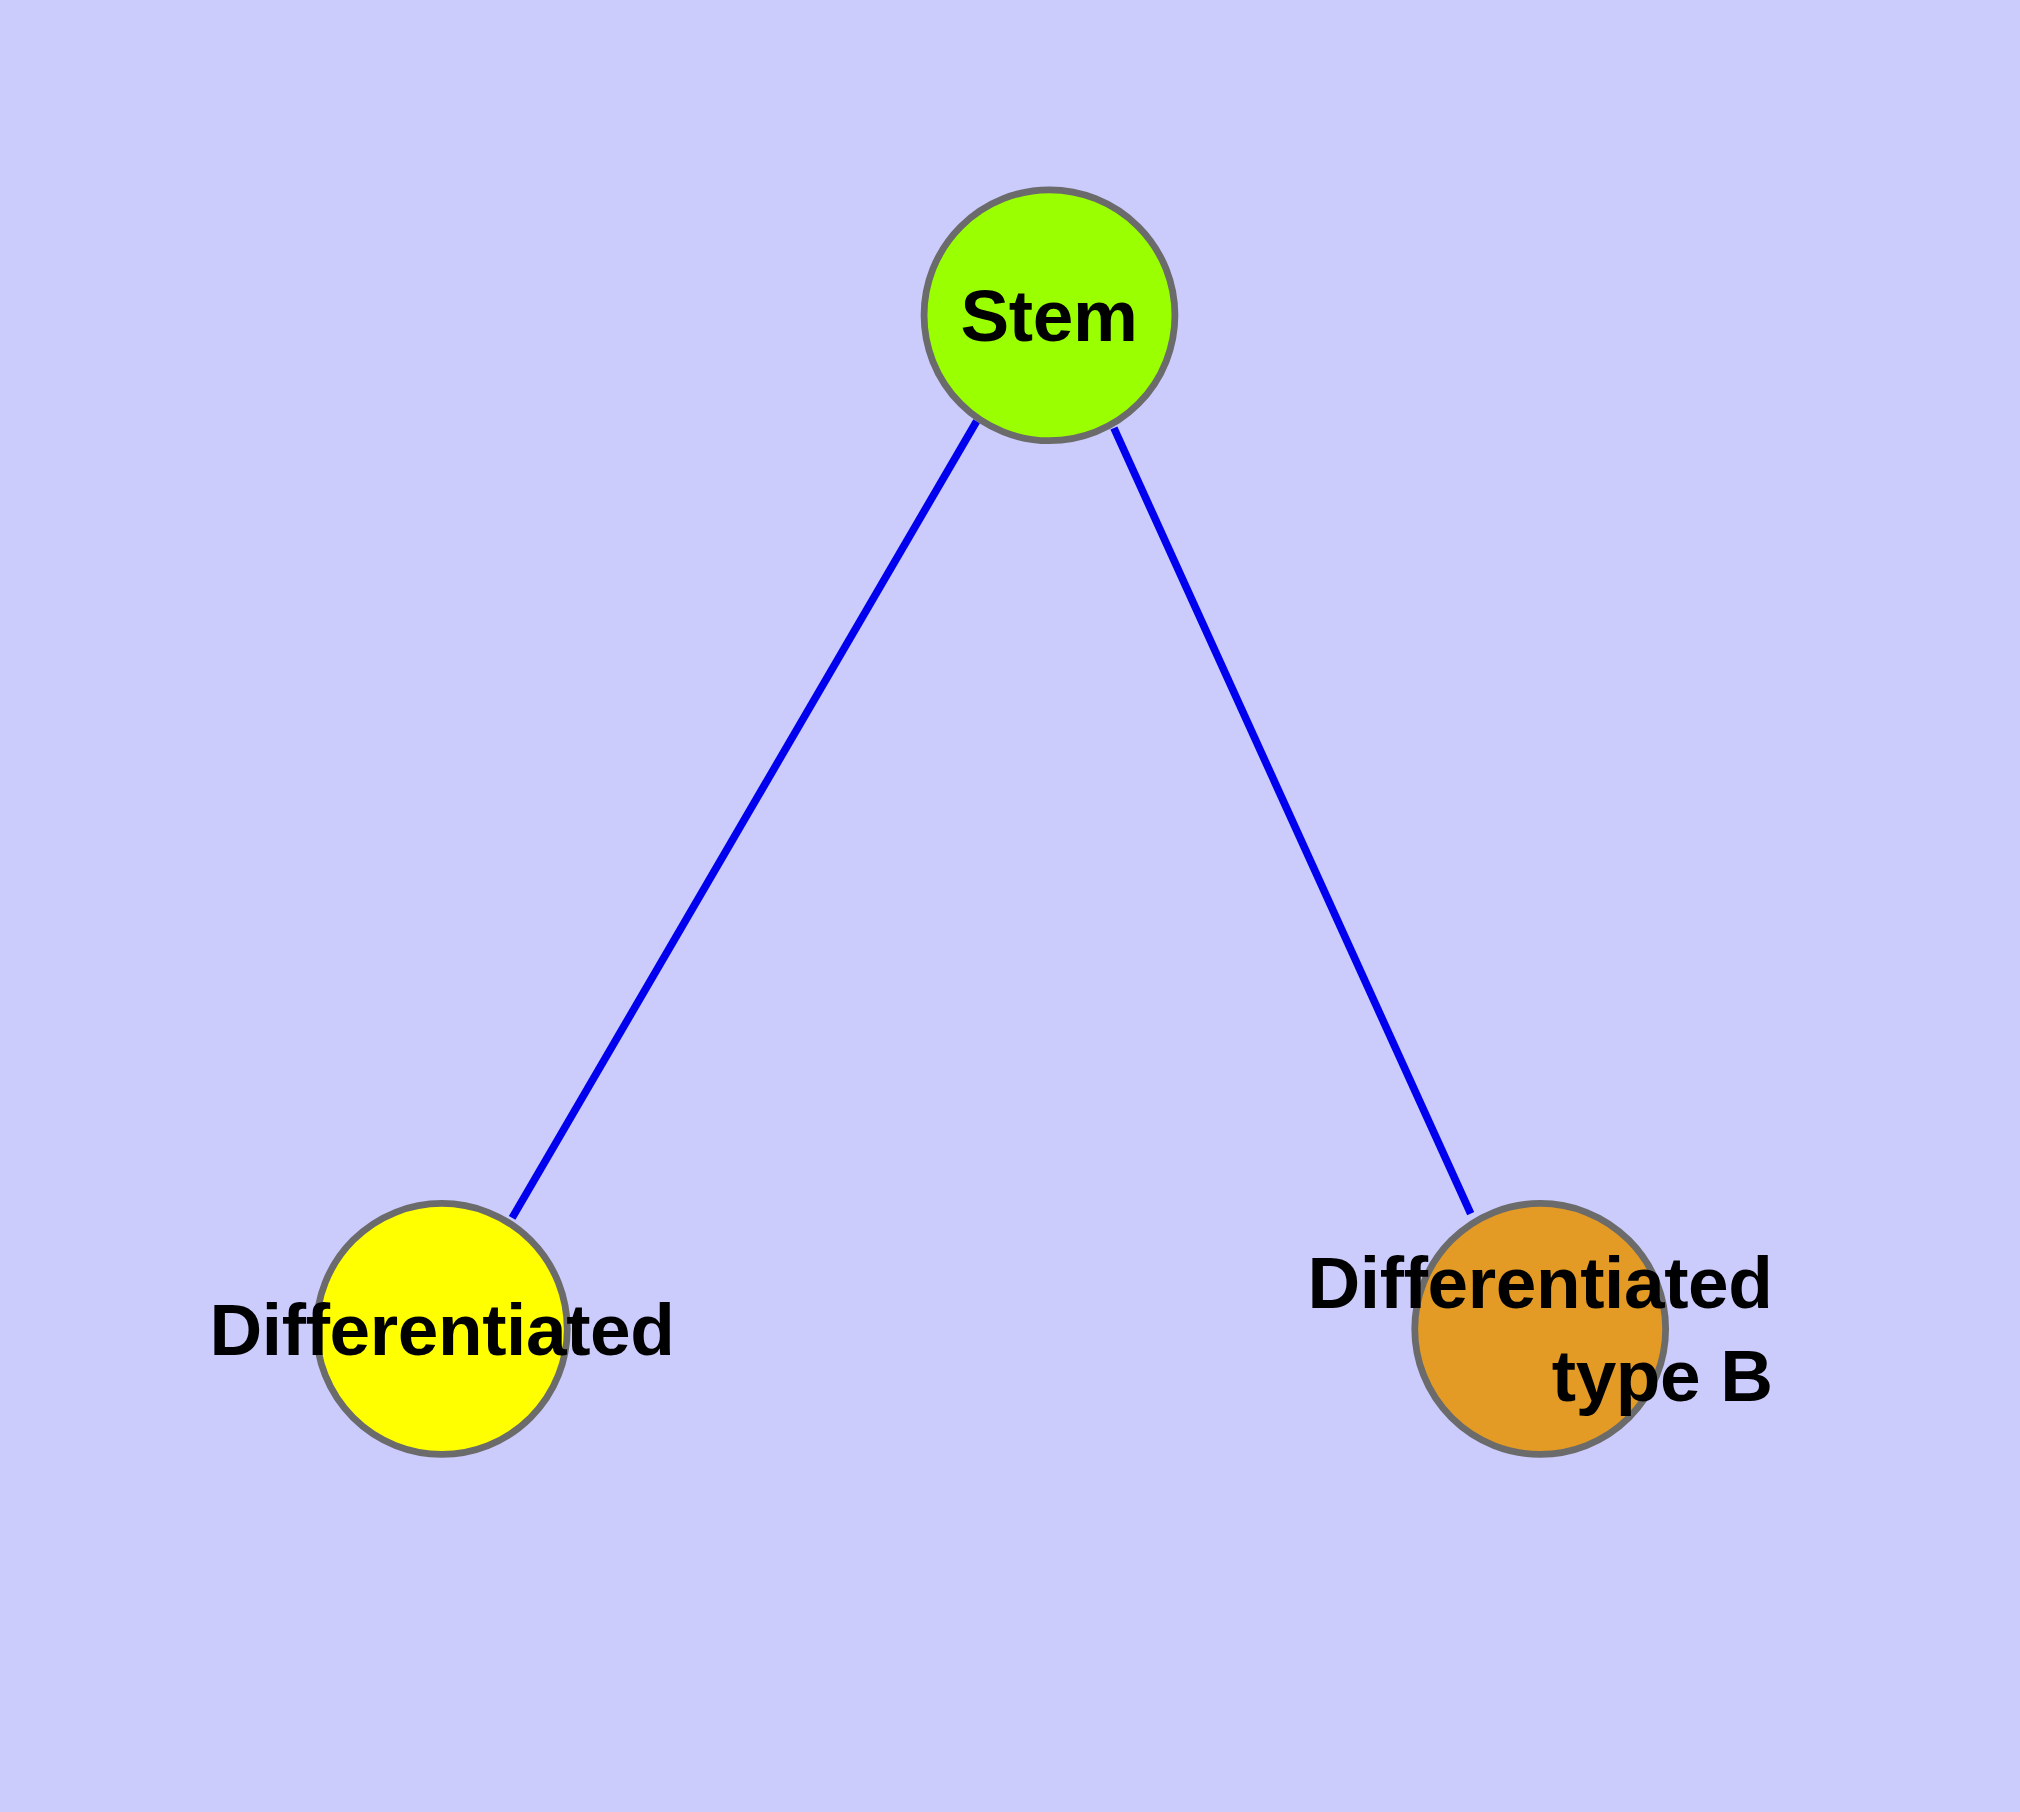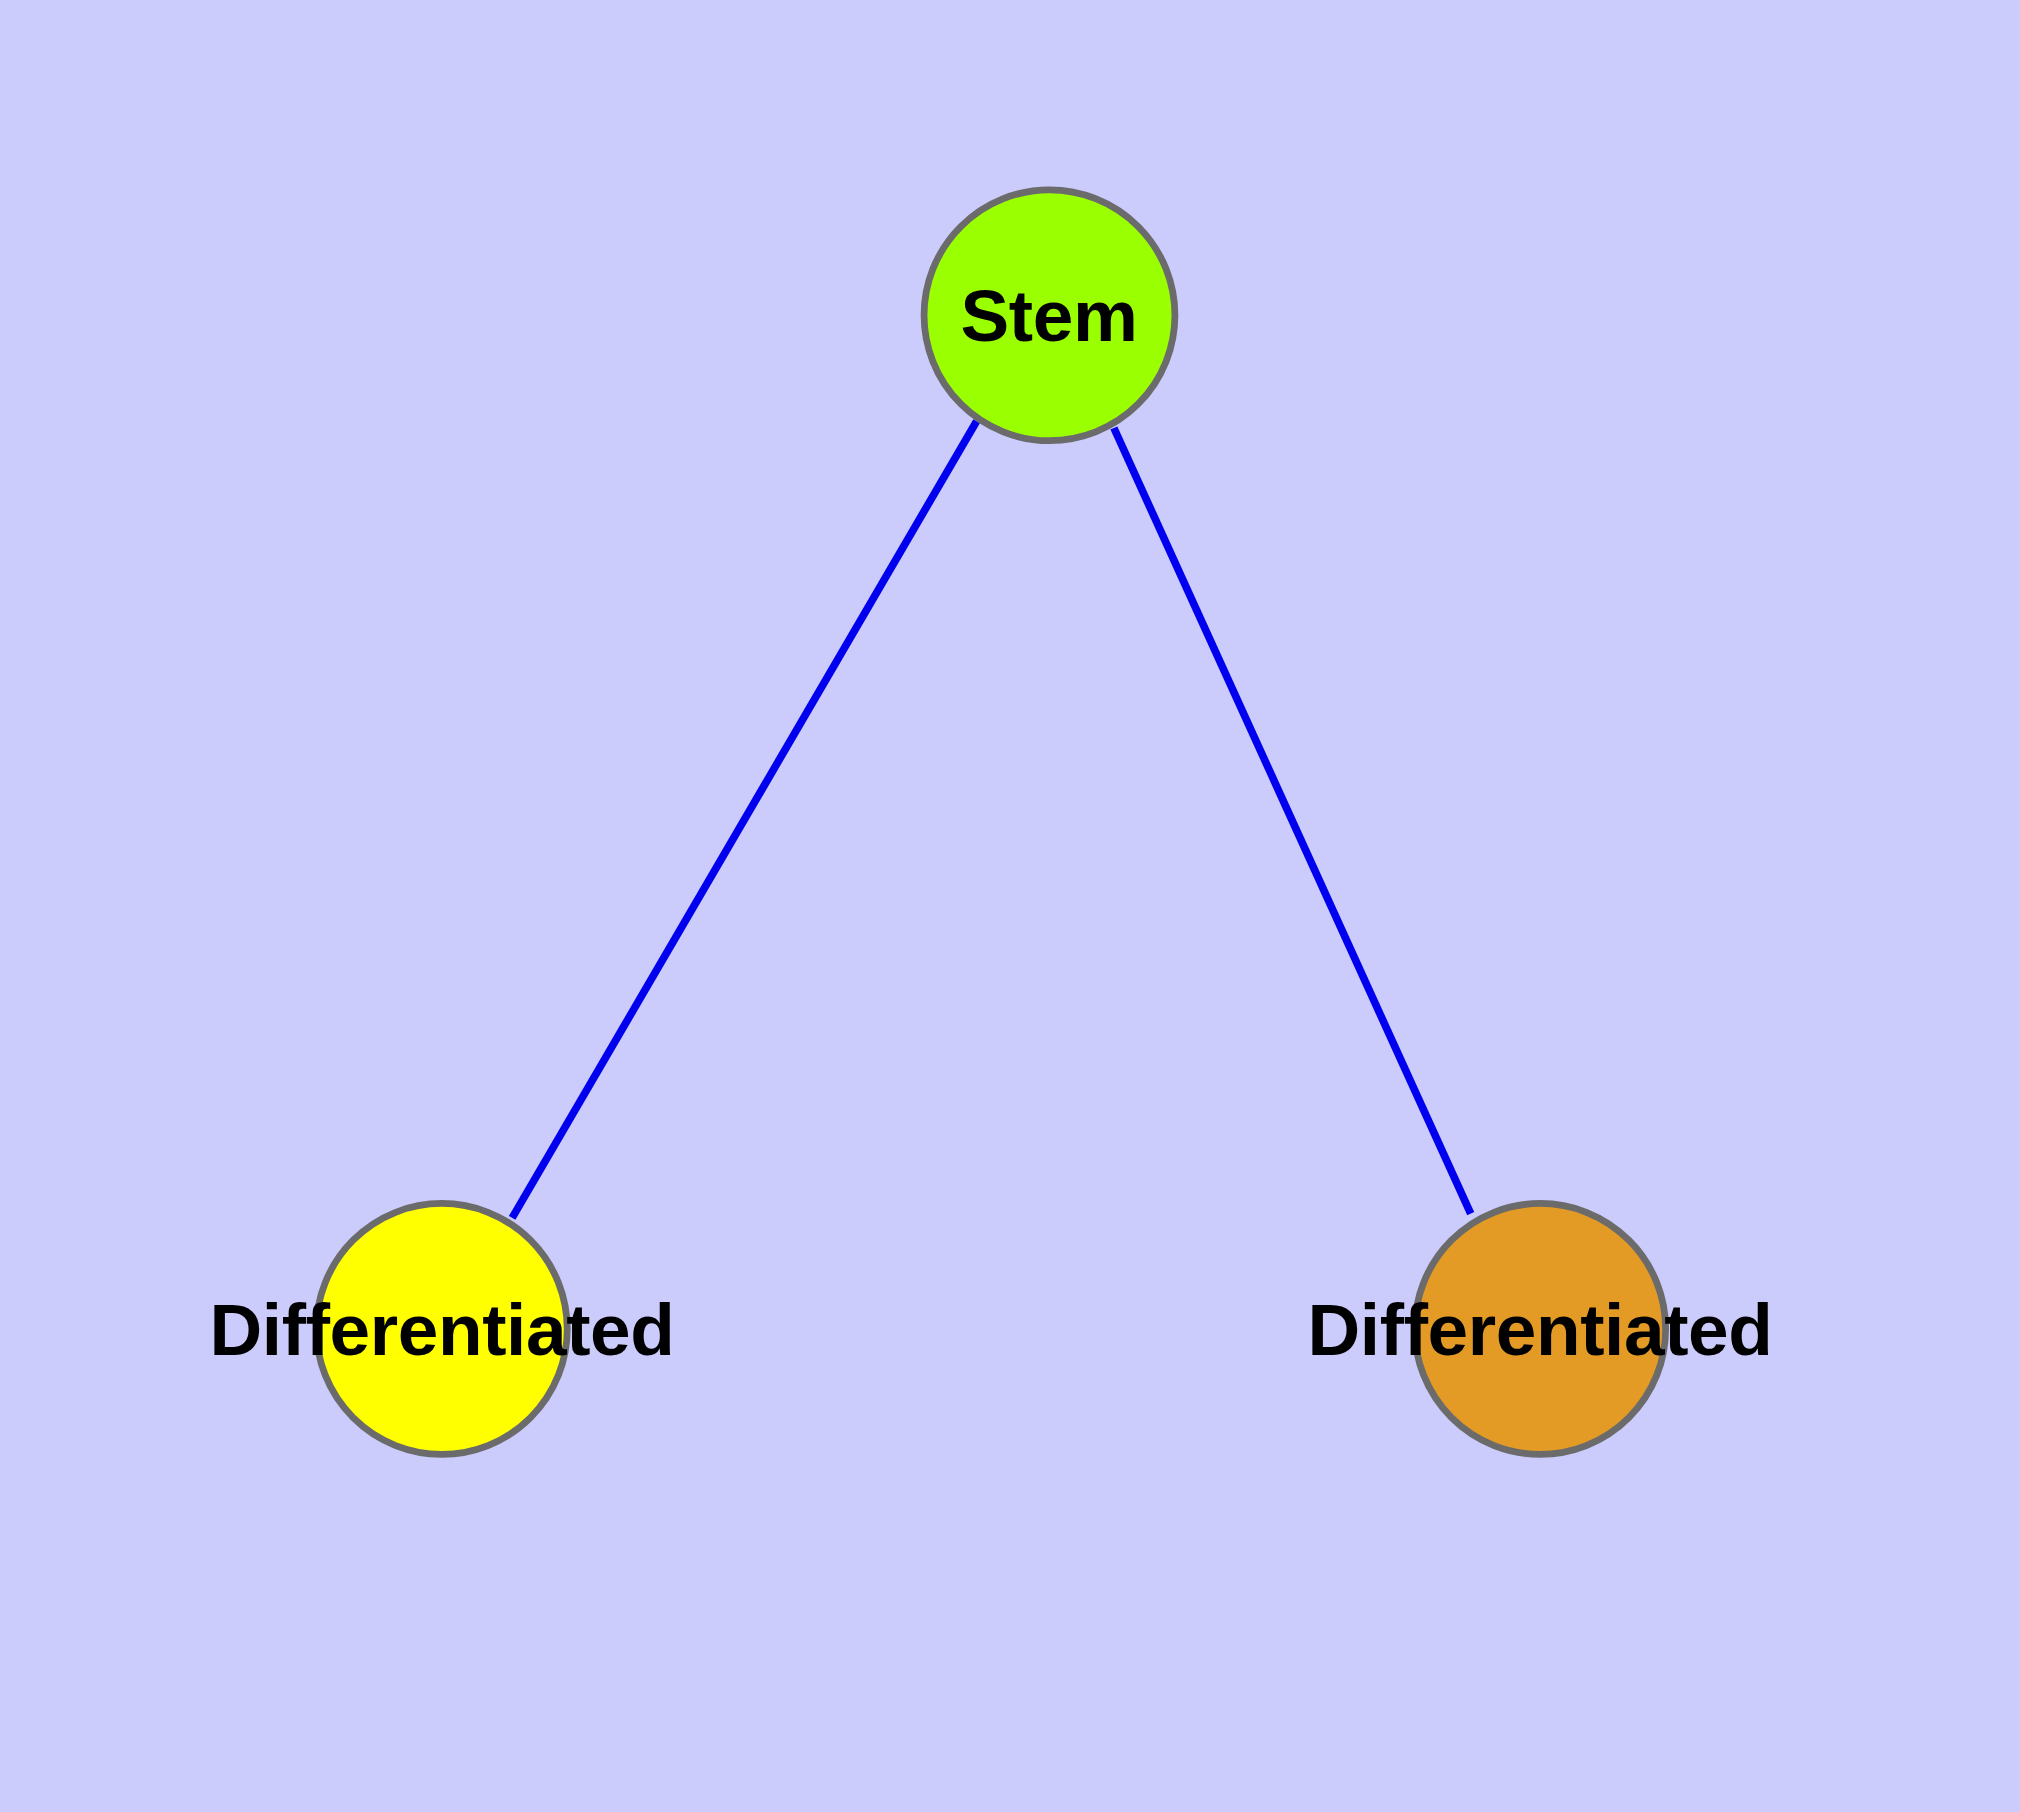--- a/index.html
+++ b/index.html
@@ -72,16 +72,16 @@
       <circle cx="1238" cy="372" r="148" fill="#9aff00" stroke="#6b6b6b" stroke-width="8"></circle>
       <circle cx="521" cy="1568" r="148" fill="#ffff00" stroke="#6b6b6b" stroke-width="8"></circle>
       <circle cx="1817" cy="1568" r="148" fill="#e49b26" stroke="#6b6b6b" stroke-width="8"></circle>
     </g>
   </svg>
 
   <div class="node-label" id="label-stem"><span>Stem</span></div>
 
   <div class="node-label" id="label-diff-a"><span>Differentiated</span><br></div>
 
-  <div class="node-label" id="label-diff-b"><span>Differentiated</span><br></div>
+  <div class="node-label" id="label-diff-b"><span>Differentiated</span><br><span>type B</span></div>
 
 </div>
 
 
 </body></html>

